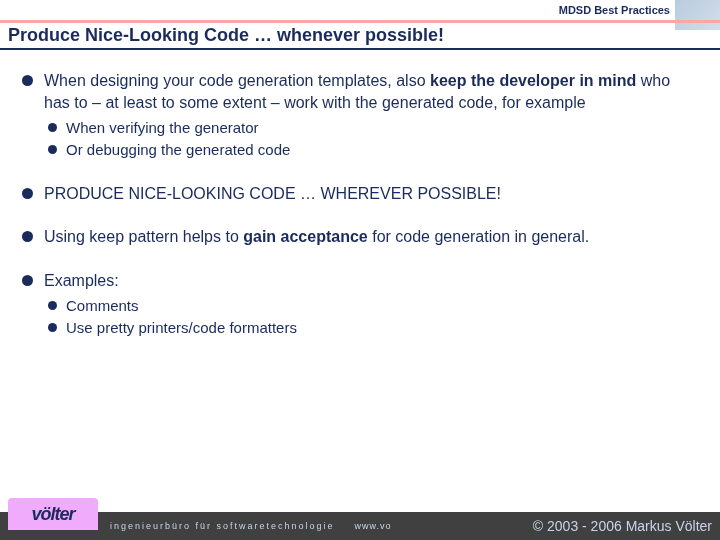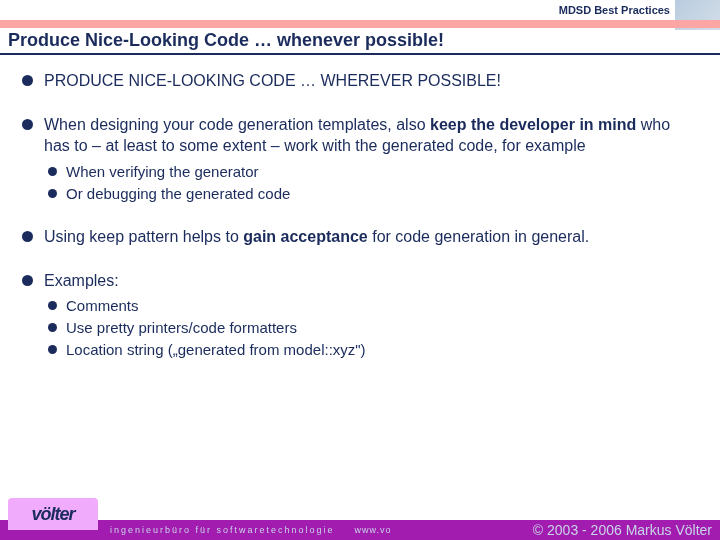--- a/index.html
+++ b/index.html
@@ -26,21 +26,21 @@
     width: 45px;
     height: 30px;
     background: linear-gradient(135deg, #9ab5d0 0%, #c0d0e0 100%);
     opacity: 0.7;
   }
   .title-bar {
     position: absolute;
     top: 20px;
     left: 0;
     right: 0;
-    border-top: 8px solid #fca5a5;
+    border-top: 3px solid #fca5a5;
     border-bottom: 2px solid #1a2b5c;
     padding: 2px 8px;
   }
   .title {
     font-size: 18px;
     font-weight: bold;
     color: #1a2b5c;
   }
   .content {
     position: absolute;
@@ -83,22 +83,22 @@
     height: 9px;
     background: #1a2b5c;
     border-radius: 50%;
   }
   b { font-weight: bold; }
   .footer {
     position: absolute;
     bottom: 0;
     left: 0;
     right: 0;
-    height: 20px;
-    background: #a21caf;
+    height: 28px;
+    background: #404040;
     display: flex;
     align-items: center;
     color: #c8d4e8;
     font-size: 9px;
   }
   .logo {
     position: absolute;
     bottom: 10px;
     left: 8px;
     width: 90px;
@@ -137,37 +137,36 @@
 
 <div class="header-deco"></div>
 <div class="header-tag">MDSD Best Practices</div>
 
 <div class="title-bar">
   <div class="title">Produce Nice-Looking Code … whenever possible!</div>
 </div>
 
 <div class="content">
   <ul class="main">
-    <li>PRODUCE NICE-LOOKING CODE … WHEREVER POSSIBLE!</li>
     <li>
       <span>When designing your code generation templates, also </span><b>keep the developer in mind</b><span> who has to – at least to some extent – work with the generated code, for example</span>
       <ul class="sub">
         <li>When verifying the generator</li>
         <li>Or debugging the generated code</li>
       </ul>
     </li>
+    <li>PRODUCE NICE-LOOKING CODE … WHEREVER POSSIBLE!</li>
     <li>
       <span>Using keep pattern helps to </span><b>gain acceptance</b><span> for code generation in general.</span>
     </li>
     <li>
       <span>Examples:</span>
       <ul class="sub">
         <li>Comments</li>
         <li>Use pretty printers/code formatters</li>
-        <li>Location string („generated from model::xyz")</li>
       </ul>
     </li>
   </ul>
 </div>
 
 <div class="logo">
   <span class="logo-text">völter</span>
 </div>
 
 <div class="footer">

